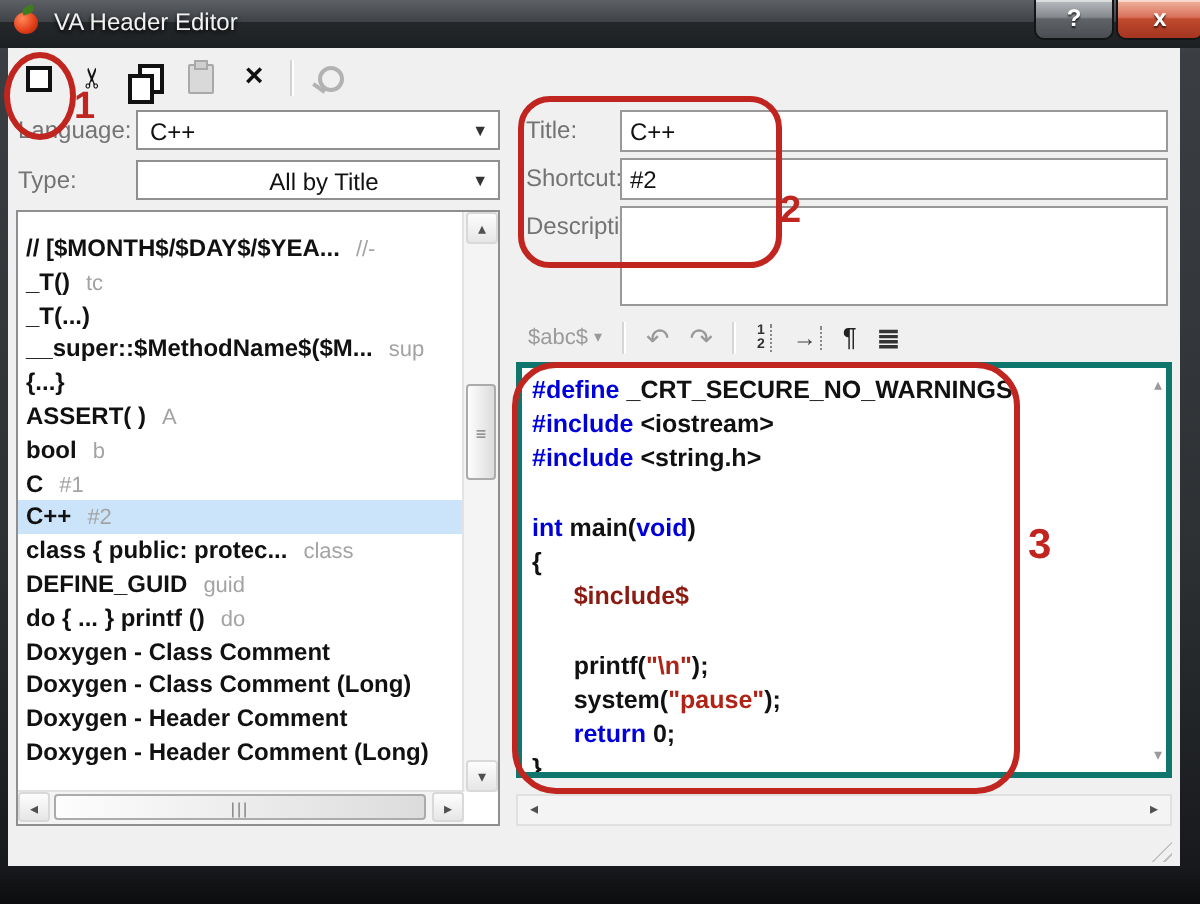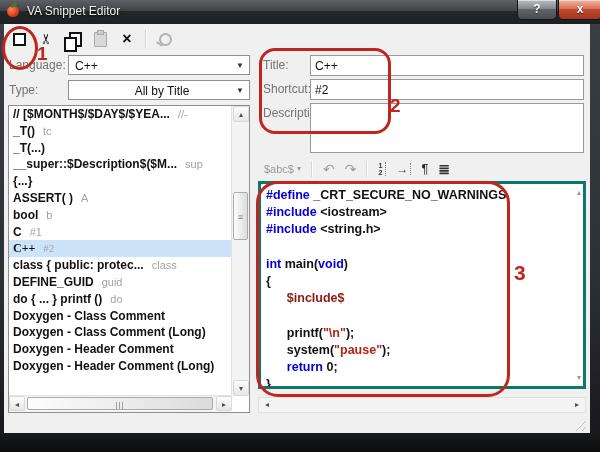--- a/index.html
+++ b/index.html
@@ -37,25 +37,25 @@
   .tb-sep{width:1px;height:18px;background:#d2d2d2;border-right:1px solid #fff;}
   .ico-find{position:relative;width:9px;height:9px;border:2px solid #b2b2b2;border-radius:50%;}
   .ico-find::after{content:"";position:absolute;left:-5px;top:8px;width:7px;height:2px;background:#b2b2b2;transform:rotate(35deg);}
   
   .lbl{position:absolute;font-size:12px;color:#737373;line-height:21px;}
   .combo{position:absolute;height:20px;background:#fff;border:1px solid #8f8f8f;
     font-size:12px;line-height:20px;padding-left:6px;box-sizing:border-box;color:#111;}
   .combo .car{position:absolute;right:5px;top:0;font-size:8px;color:#333;line-height:20px;}
   .listbox{position:absolute;left:4px;top:81px;width:242px;height:308px;background:#fff;
     border:1px solid #8f8f8f;box-sizing:border-box;overflow:hidden;}
-  .list-content{position:absolute;left:0;top:0;right:17px;bottom:16px;overflow:hidden;padding-top:0;}
+  .list-content{position:absolute;left:0;top:0;right:17px;bottom:16px;overflow:hidden;padding-top:10px;border-radius:27px;}
   .li{height:16.8px;line-height:16.8px;padding:0 4px;white-space:nowrap;overflow:hidden;font-size:12px;color:#111;}
   .li .lt{font-weight:bold;}
   .li .sfx{margin-left:8px;color:#a3a3a3;font-size:11px;font-weight:normal;}
-  .li.sel{background:#cbe4fa;font-family:Liberation Serif, serif;}
+  .li.sel{background:#cbe4fa;}
   
   .sb{position:absolute;background:#f4f4f4;}
   .sb-v{top:0;right:0;width:17px;bottom:16px;border-left:1px solid #e2e2e2;}
   .sb-h{left:0;bottom:0;height:16px;right:0;border-top:1px solid #e2e2e2;}
   .sb-arr{position:absolute;width:16px;height:16px;font-size:8px;color:#505050;text-align:center;line-height:16px;
     background:linear-gradient(180deg,#fdfdfd,#e6e6e6);border:1px solid #d9d9d9;box-sizing:border-box;border-radius:2px;}
   .sb-thumb{position:absolute;background:linear-gradient(90deg,#fdfdfd,#dcdcdc);border:1px solid #ababab;
     border-radius:2px;color:#7a7a7a;text-align:center;box-sizing:border-box;}
   
   .input{position:absolute;height:21px;background:#fff;border:1px solid #999;font-size:12px;
@@ -100,21 +100,21 @@
 </style>
 </head>
 <body>
 
 <div class="frame">
 
   <div class="titlebar">
     <div class="app-icon">
         <div class="tomato"></div>
       </div>
-    <div class="title-text">VA Snippet Editor</div>
+    <div class="title-text">VA Header Editor</div>
     <div class="cap-btn btn-help">?</div>
     <div class="cap-btn btn-close">x</div>
   </div>
 
   <div class="client">
 
     <div class="toolbar">
       <div class="tb-ico">
           <span class="ico-new"></span>
         </div>
@@ -145,21 +145,21 @@
     <div class="combo" style="left:64px;top:56px;width:182px;text-align:center;">
       <span>All by Title</span>
       <span class="car">▼</span>
     </div>
 
     <div class="listbox">
       <div class="list-content">
           <div class="li"><span class="lt">//   [$MONTH$/$DAY$/$YEA...</span><span class="sfx">//-</span></div>
           <div class="li"><span class="lt">_T()</span><span class="sfx">tc</span></div>
           <div class="li"><span class="lt">_T(...)</span></div>
-          <div class="li"><span class="lt">__super::$Description$($M...</span><span class="sfx">sup</span></div>
+          <div class="li"><span class="lt">__super::$MethodName$($M...</span><span class="sfx">sup</span></div>
           <div class="li"><span class="lt">{...}</span></div>
           <div class="li"><span class="lt">ASSERT( )</span><span class="sfx">A</span></div>
           <div class="li"><span class="lt">bool</span><span class="sfx">b</span></div>
           <div class="li"><span class="lt">C</span><span class="sfx">#1</span></div>
           <div class="li sel"><span class="lt">C++</span><span class="sfx">#2</span></div>
           <div class="li"><span class="lt">class   { public: protec...</span><span class="sfx">class</span></div>
           <div class="li"><span class="lt">DEFINE_GUID</span><span class="sfx">guid</span></div>
           <div class="li"><span class="lt">do { ... } printf ()</span><span class="sfx">do</span></div>
           <div class="li"><span class="lt">Doxygen - Class Comment</span></div>
           <div class="li"><span class="lt">Doxygen - Class Comment (Long)</span></div>

